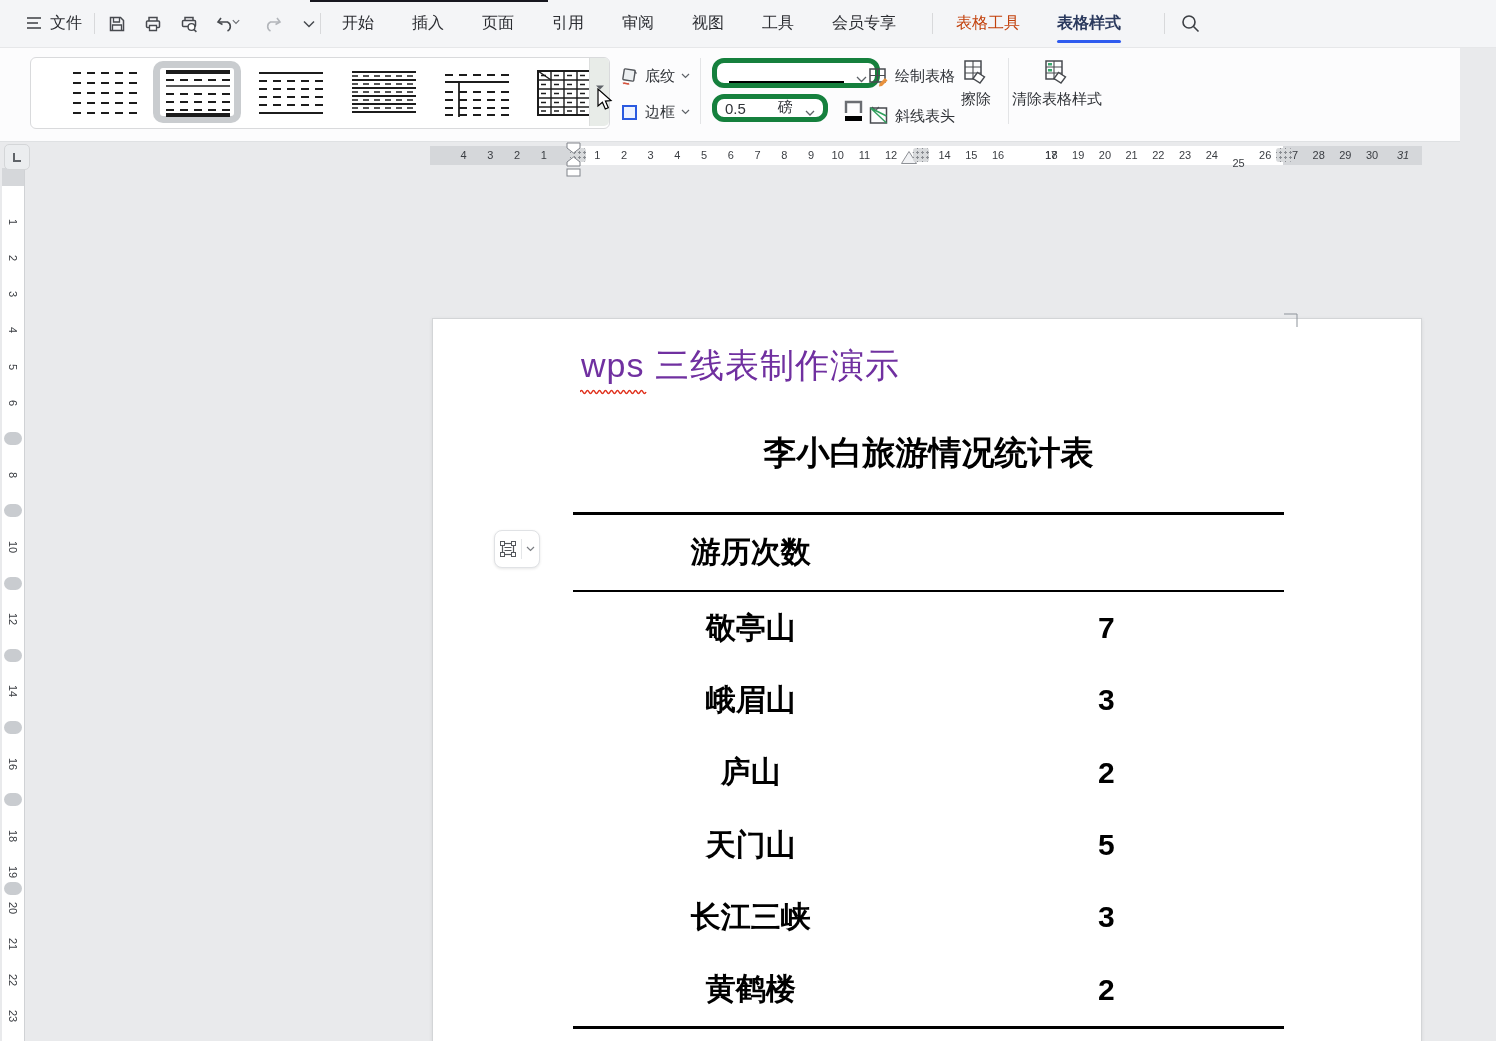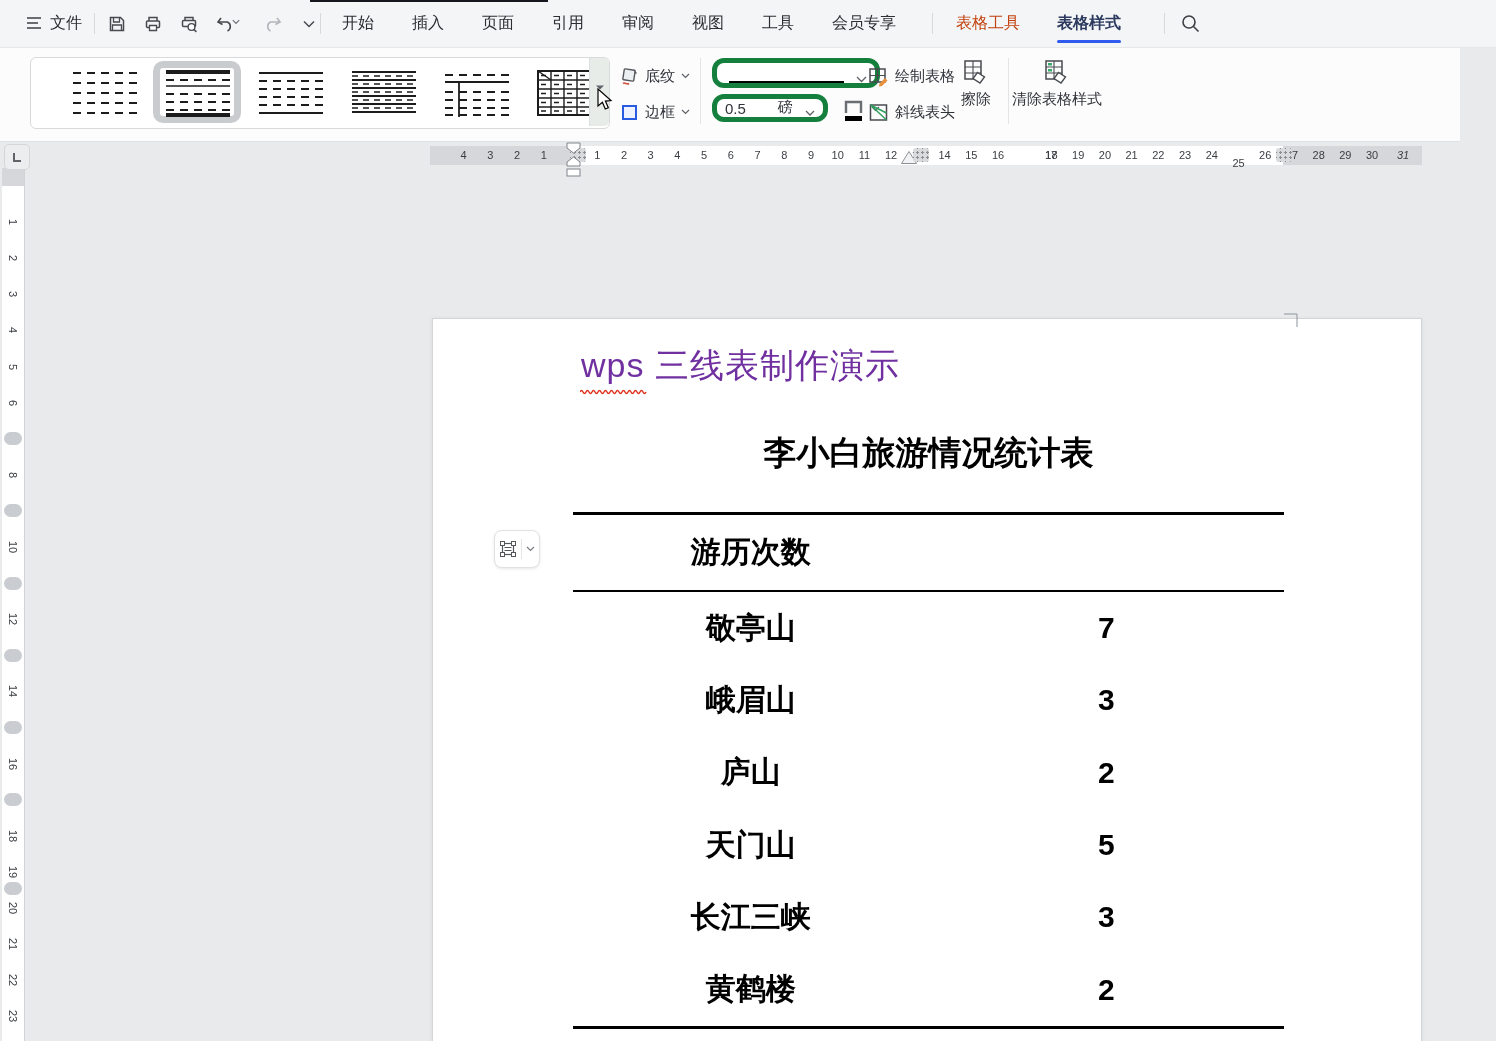--- a/index.html
+++ b/index.html
@@ -265,21 +265,21 @@
     </div>
 
     <div class="trow" style="left:868px;top:15px;">
       <svg width="21" height="21">
           <rect x="2" y="3" width="15" height="13" fill="none" stroke="#474a4f" stroke-width="1.5"></rect>
           <path d="M2 9.5h15M9.5 3v13" stroke="#474a4f" stroke-width="1.2"></path>
           <path d="M11.5 17.5l5.5-5.5 2.5 2.5-5.5 5.5-3 .5z" fill="#e8913d"></path>
         </svg>
       <span class="tlabel">绘制表格</span>
     </div>
-    <div class="trow" style="left:868px;top:51px;">
+    <div class="trow" style="left:868px;top:51px;align-items:flex-end;">
       <svg width="21" height="21">
           <rect x="2.5" y="3" width="16" height="15" fill="none" stroke="#474a4f" stroke-width="1.5"></rect>
           <path d="M2.5 3l16 15M2.5 3l16 8" stroke="#2e9e5b" stroke-width="1.4"></path>
         </svg>
       <span class="tlabel">斜线表头</span>
     </div>
 
     <div class="vstack-btn" style="left:952px;top:12px;width:48px;">
       <svg width="27" height="27">
           <rect x="2" y="2" width="16" height="18" fill="none" stroke="#474a4f" stroke-width="1.5"></rect>

